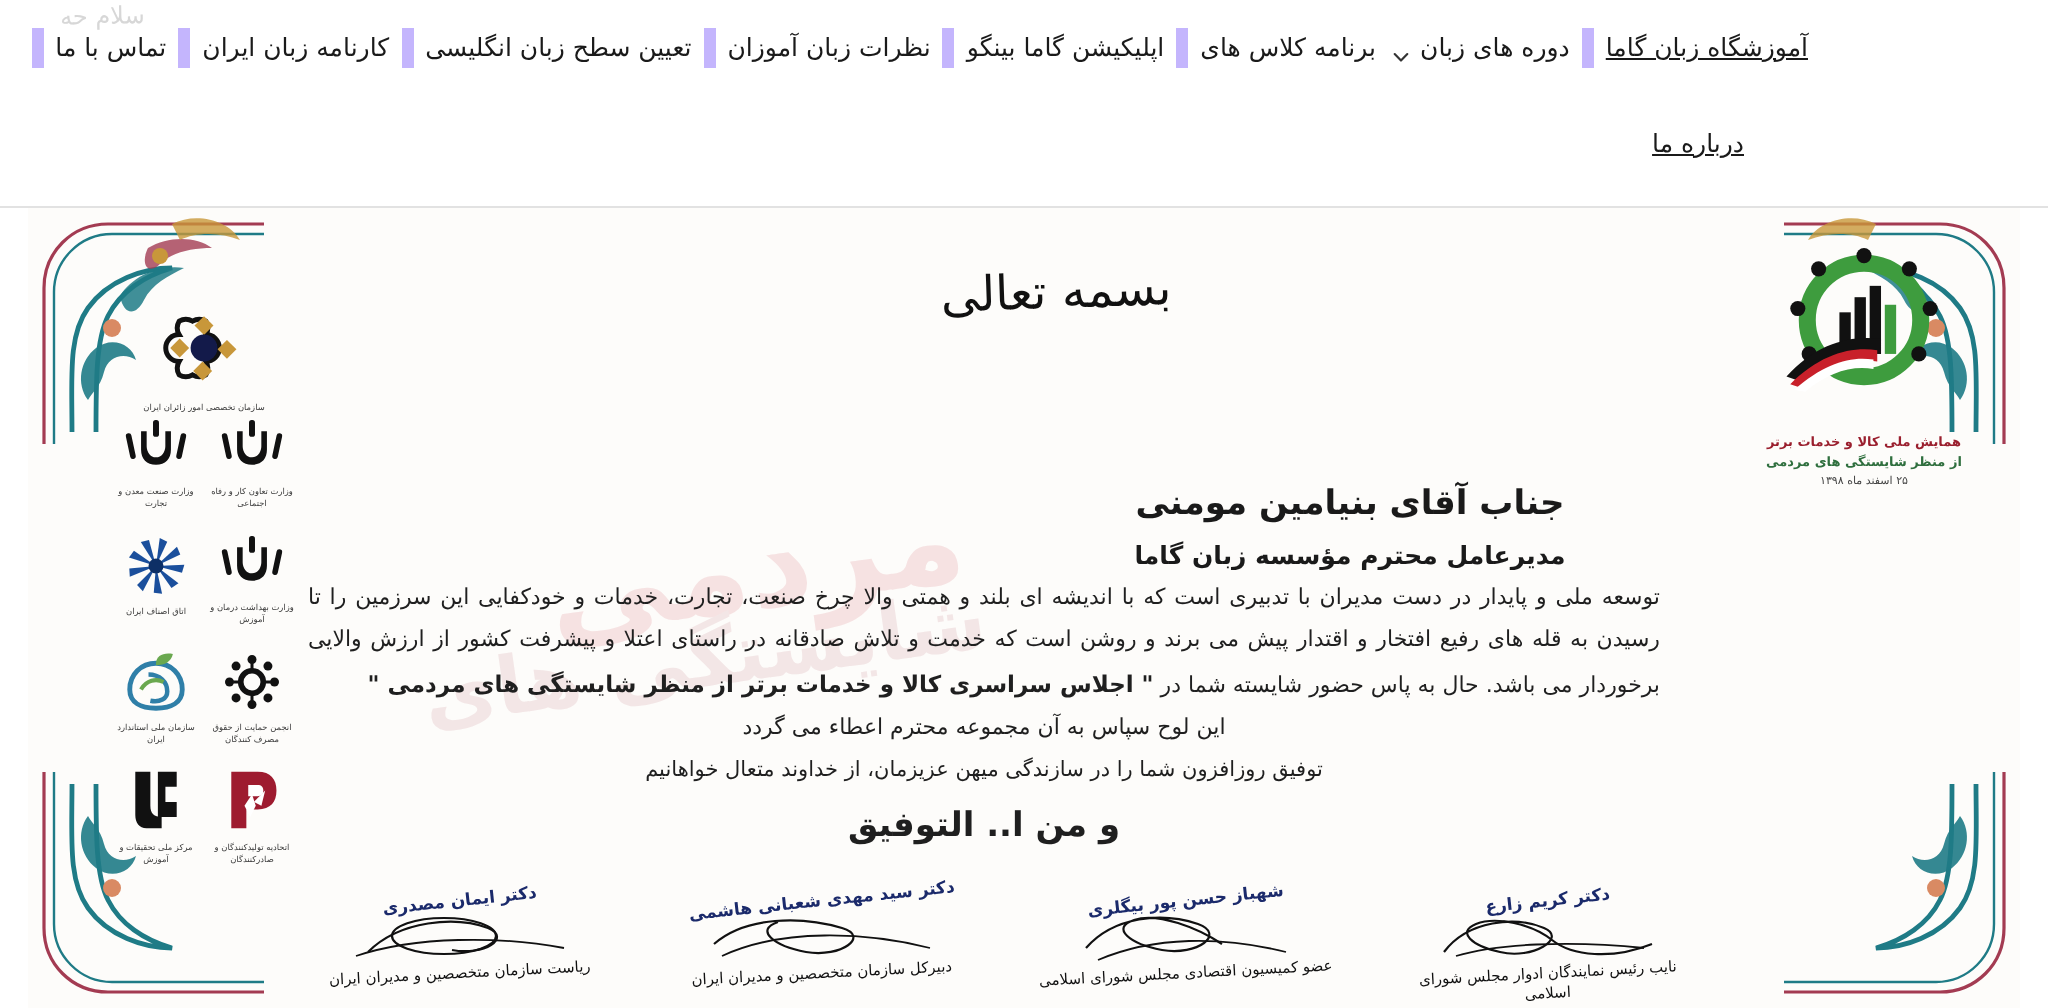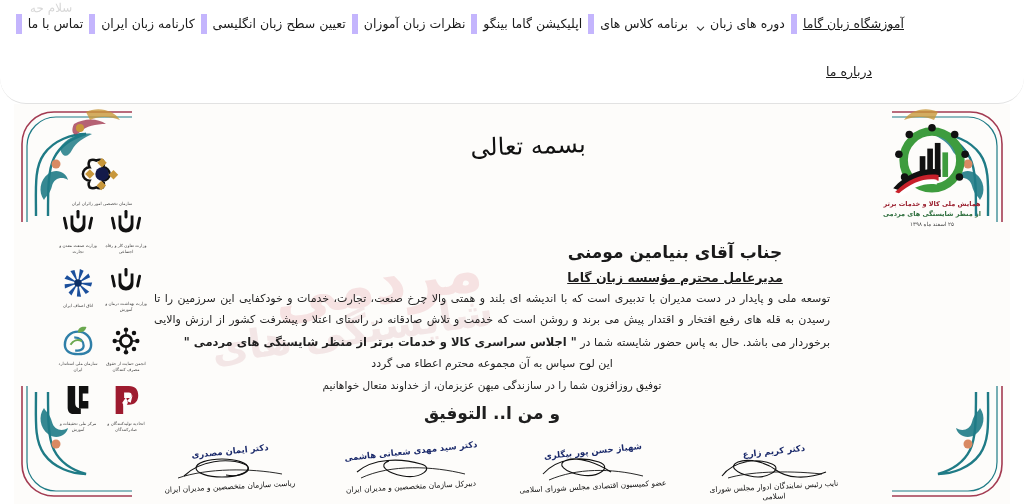--- a/index.html
+++ b/index.html
@@ -10,21 +10,20 @@
     font-family: "DejaVu Sans", "Liberation Sans", sans-serif;
   }
 
   
   .site-header {
     position: relative;
     width: 1024px;
     height: 104px;
     background: #ffffff;
     border-bottom: 1px solid #e2e2e2;
-    border-radius: 26px;
   }
 
   .logo-block {
     position: absolute;
     top: 2px; right: 8px;
     width: 104px; height: 100px;
     display: flex; flex-direction: column;
     align-items: center; justify-content: flex-start;
   }
   .helmet-wrap { width: 72px; height: 56px; display:block; }
@@ -119,21 +118,21 @@
     margin-top: -6px; margin-right: 40px;
   }
 
   
   .cert-emblem {
     position: absolute; top: 18px; right: 18px;
     width: 120px; text-align: center;
   }
   .emblem-cap {
     font-size: 6.5px; color: #9a1f2e; direction: rtl;
-    line-height: 1.5; margin-top: 0; font-weight: 700;
+    line-height: 1.5; margin-top: 17px; font-weight: 700;
   }
   .emblem-cap .l2 { color: #2f6f3e; }
   .emblem-cap .l3 { color: #444; font-size: 5.5px; font-weight: 400; }
 
   
   .logo-col {
     position: absolute;
     top: 48px; left: 40px;
     width: 96px;
     display: flex; flex-wrap: wrap; gap: 2px 4px;
@@ -159,21 +158,21 @@
     font-family: "DejaVu Serif", serif;
     direction: rtl;
     transform: rotate(-2deg);
   }
   .addressee {
     position: absolute; top: 134px; right: 170px;
     width: 330px; text-align: center;
     direction: rtl; color: #1a1a1a;
   }
   .addressee .l1 { font-size: 17px; font-weight: 700; line-height: 1.7; }
-  .addressee .l2 { font-size: 12.5px; font-weight: 700; line-height: 1.7; text-decoration: underline; }
+  .addressee .l2 { font-size: 12.5px; font-weight: 700; line-height: 1.7; }
 
   .body-text {
     position: absolute;
     top: 184px; right: 180px; left: 140px;
     direction: rtl; text-align: justify;
     font-size: 11px; line-height: 1.95; color: #1f1f1f;
   }
   .body-text .award { font-weight: 700; font-size: 11.5px; }
   .line-center { text-align: center; }
   .line-c2 { text-align: center; font-size: 10.5px; }

